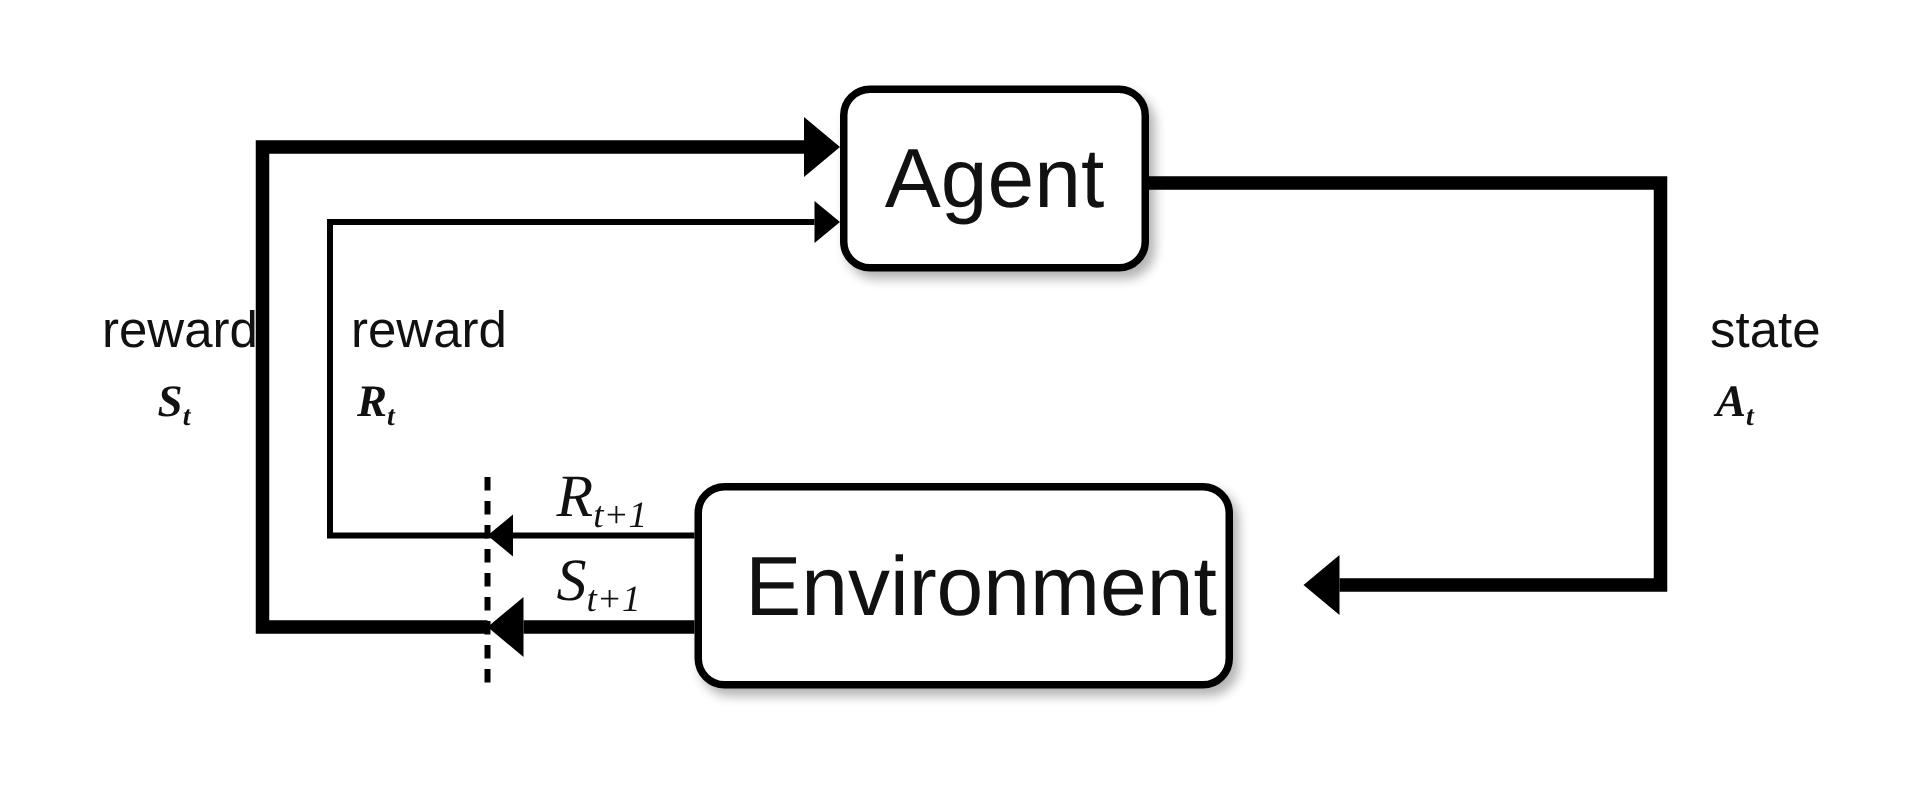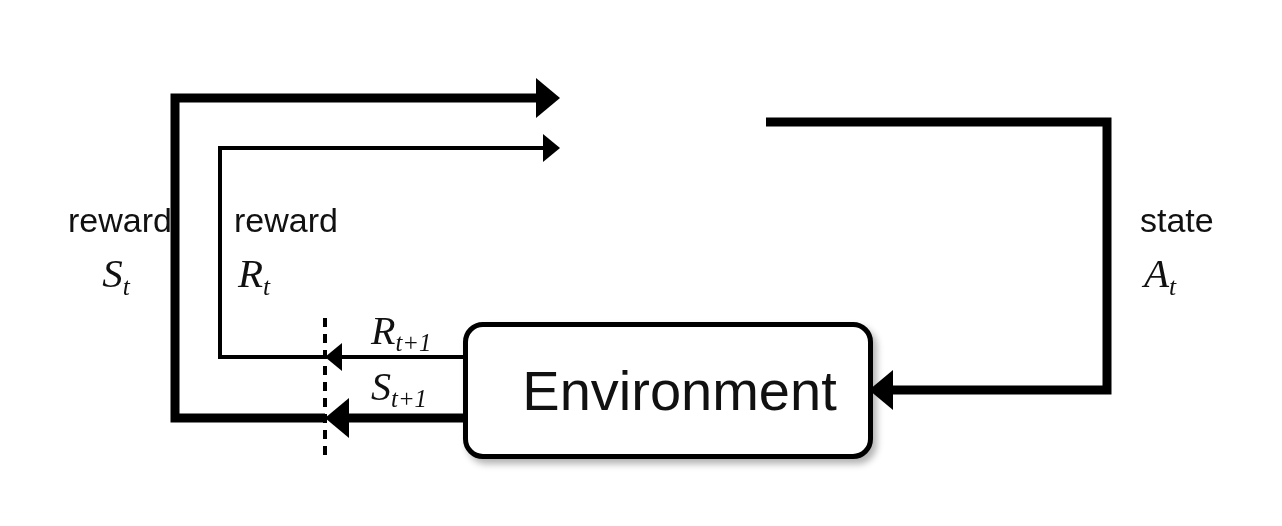--- a/index.html
+++ b/index.html
@@ -42,38 +42,39 @@
   }
   #agent-box {
     left: 560px;
     top: 57px;
     width: 206px;
     height: 124px;
   }
   #environment-box {
     left: 463px;
     top: 322px;
-    width: 410px;
+    width: 359px;
     height: 137px;
     padding-left: 23px;
   }
   .edge-label {
     position: absolute;
     color: #111111;
     white-space: nowrap;
     line-height: 1.05;
   }
   .plain-word {
     font-family: "Liberation Sans", sans-serif;
     font-size: 34px;
   }
   .math-sym {
     font-family: "Liberation Serif", serif;
     font-style: italic;
-    font-size: 41px;
+    font-size: 30px;
+    font-weight: bold;
   }
   .math-sym sub {
     font-size: 0.62em;
     font-style: italic;
     vertical-align: baseline;
     position: relative;
     top: 0.30em;
   }
   .math-small {
     font-family: "Liberation Serif", serif;
@@ -124,20 +125,23 @@
     </g>
 
     <g>
       <path d="M 463 418 L 349 418" fill="none" stroke="#000000" stroke-width="9" stroke-linecap="butt"></path>
       <polygon points="349,398 325,418 349,438" fill="#000000"></polygon>
     </g>
 
     <line x1="325" y1="318" x2="325" y2="458" stroke="#000000" stroke-width="4" stroke-dasharray="9 7"></line>
   </svg>
 
+  <div class="node-box" id="agent-box">
+    <span class="node-label">Agent</span>
+  </div>
 
   <div class="node-box" id="environment-box">
     <span class="node-label">Environment</span>
   </div>
 
   <div class="edge-label plain-word" id="label-state">reward</div>
 
   <div class="edge-label math-sym" id="label-state-sym"><span>S</span><sub>t</sub></div>
 
   <div class="edge-label plain-word" id="label-reward">reward</div>

